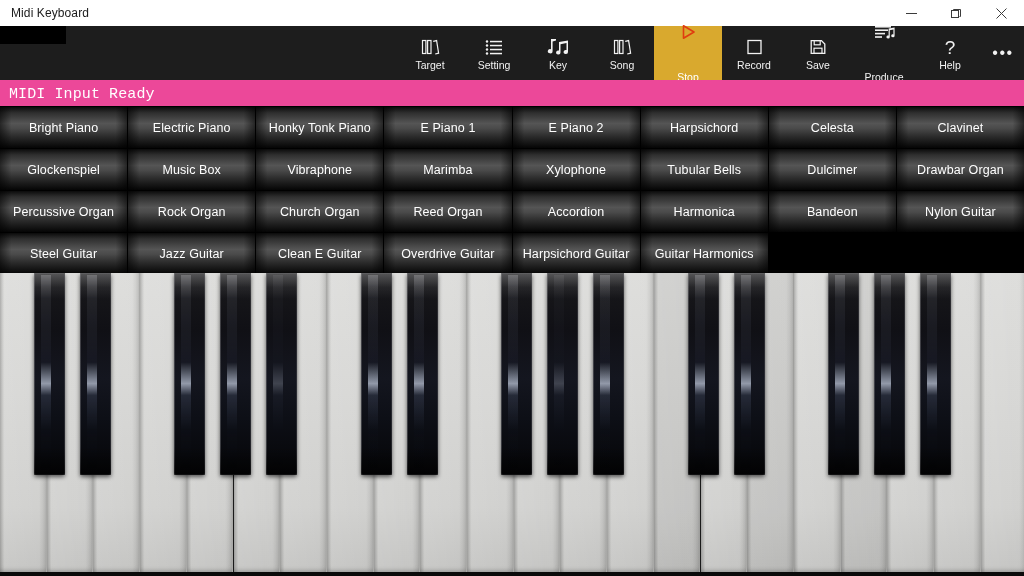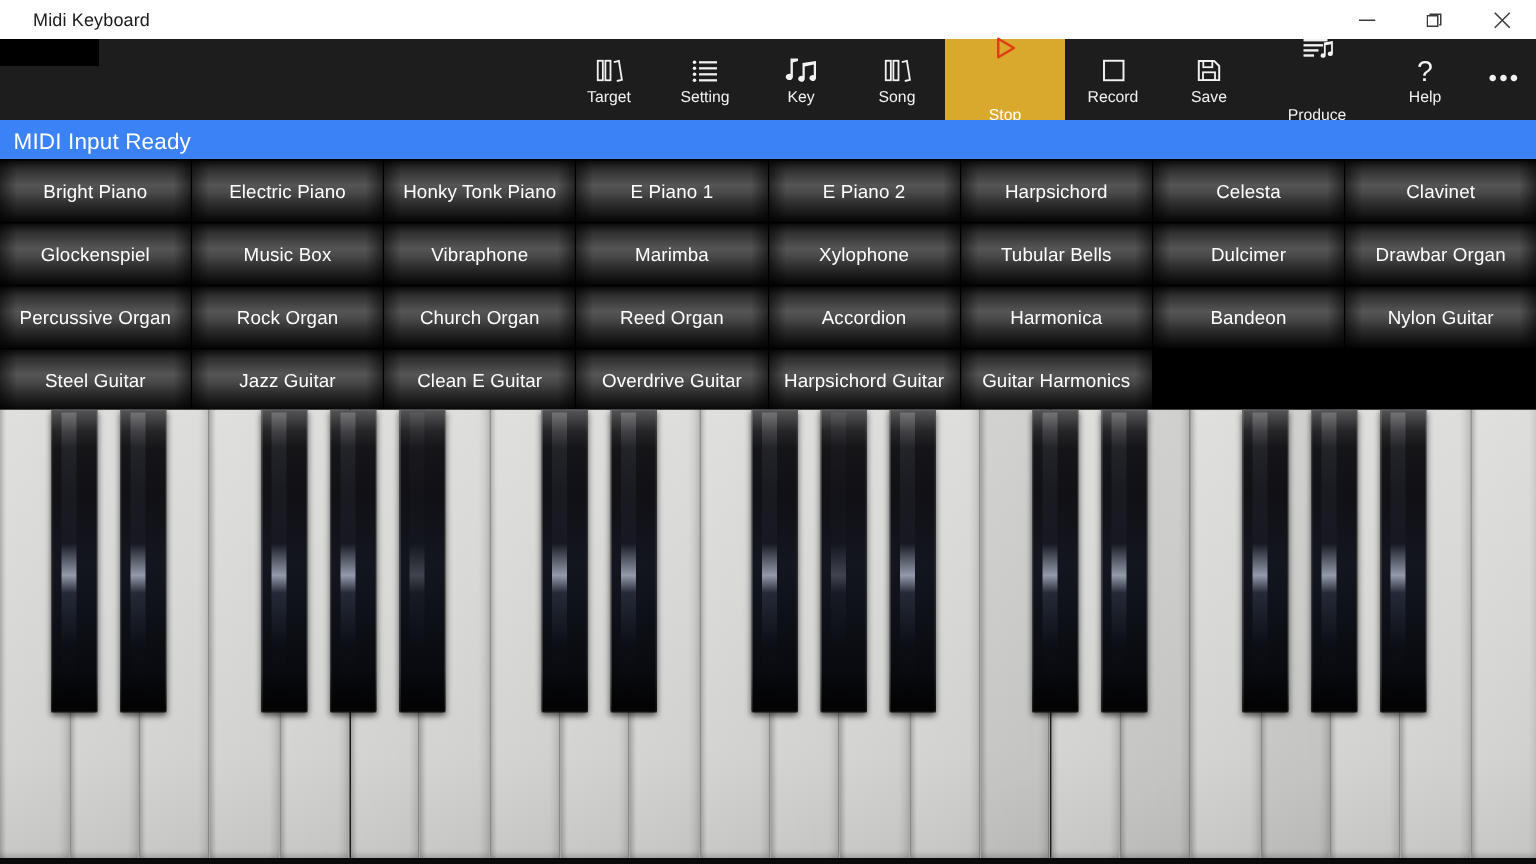--- a/index.html
+++ b/index.html
@@ -13,21 +13,21 @@
 
   
   .titlebar {
     position: absolute; left: 0; top: 0;
     width: 1024px; height: 26px;
     background: #ffffff;
     display: flex; align-items: center;
   }
   .titlebar-text {
     font-size: 12px; color: #1a1a1a;
-    padding-left: 22px; letter-spacing: .1px;
+    padding-left: 11px; letter-spacing: .1px;
     white-space: nowrap;
   }
   .win-buttons {
     margin-left: auto; display: flex; height: 26px;
   }
   .win-btn {
     width: 45px; height: 26px;
     display: flex; align-items: center; justify-content: center;
     color: #3b3b3b;
   }
@@ -57,33 +57,33 @@
     color: #f2f2f2;
     cursor: default;
     user-select: none;
   }
   .cmd.active { background: #d9a92e; color: #ffffff; }
   .cmd .cmd-ico {
     height: 20px; display: flex; align-items: flex-end; justify-content: center;
   }
   .cmd .cmd-ico svg { display: block; }
   .cmd .cmd-label { font-size: 10.5px; line-height: 12px; white-space: nowrap; }
-  .cmd.wide { width: 80px; gap: 30px; }
+  .cmd.wide { width: 68px; gap: 30px; }
   .cmd-more {
     width: 42px; height: 54px;
     display: flex; align-items: center; justify-content: center;
     color: #f2f2f2; font-size: 16px; letter-spacing: 1.5px;
   }
 
   
   .statusbar {
     position: absolute; left: 0; top: 80px;
     width: 1024px; height: 28px;
-    background: #3b82f6;
-    display: flex; align-items: center;
+    background: #ec4899;
+    display: flex; align-items: center; font-family: Liberation Mono, monospace;
   }
   .statusbar-text {
     color: #ffffff; font-size: 15px;
     padding-left: 9px; letter-spacing: .1px;
   }
 
   
   .inst-grid {
     position: absolute; left: 0; top: 106px;
     width: 1024px; height: 166px;

